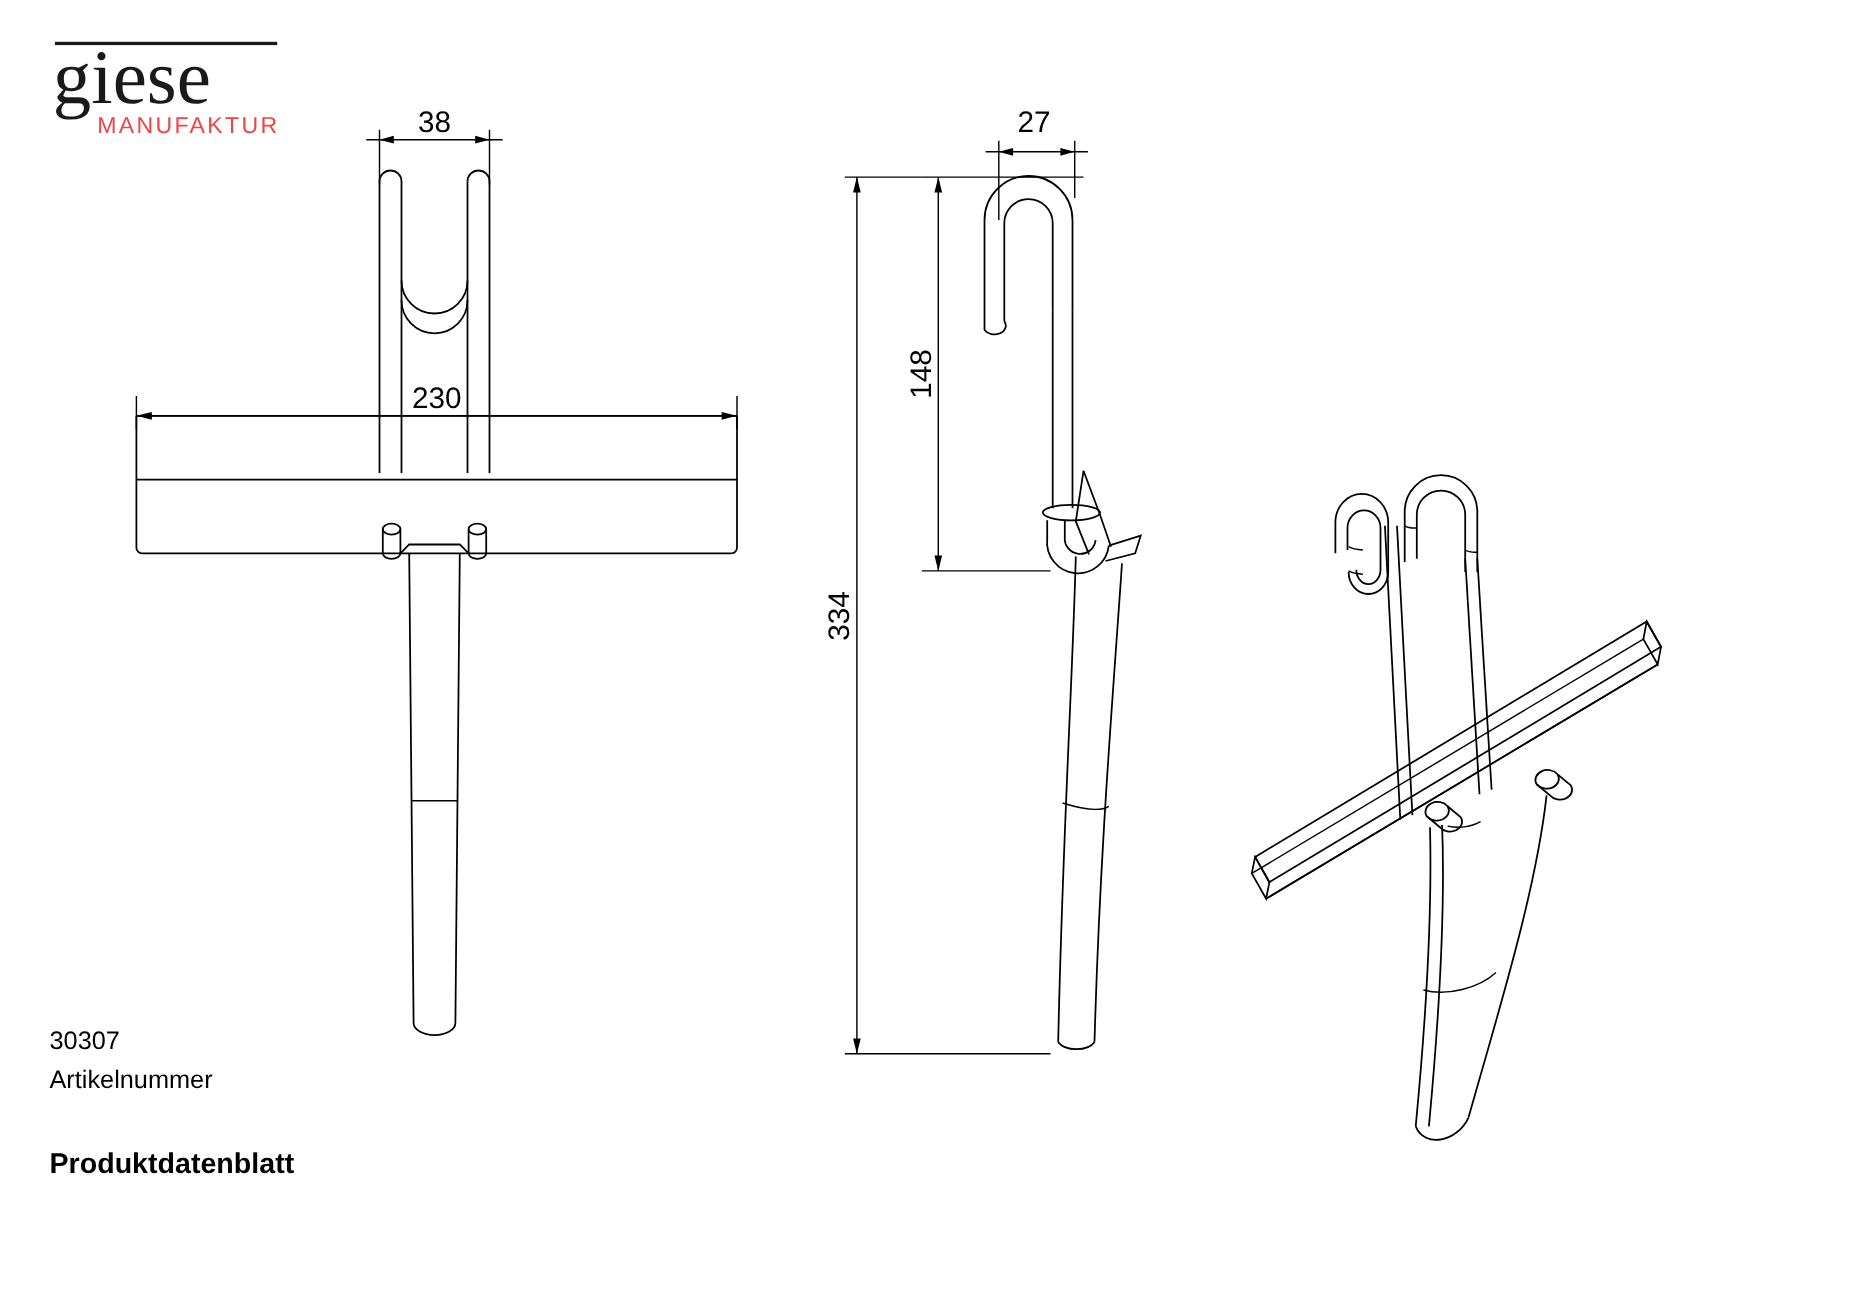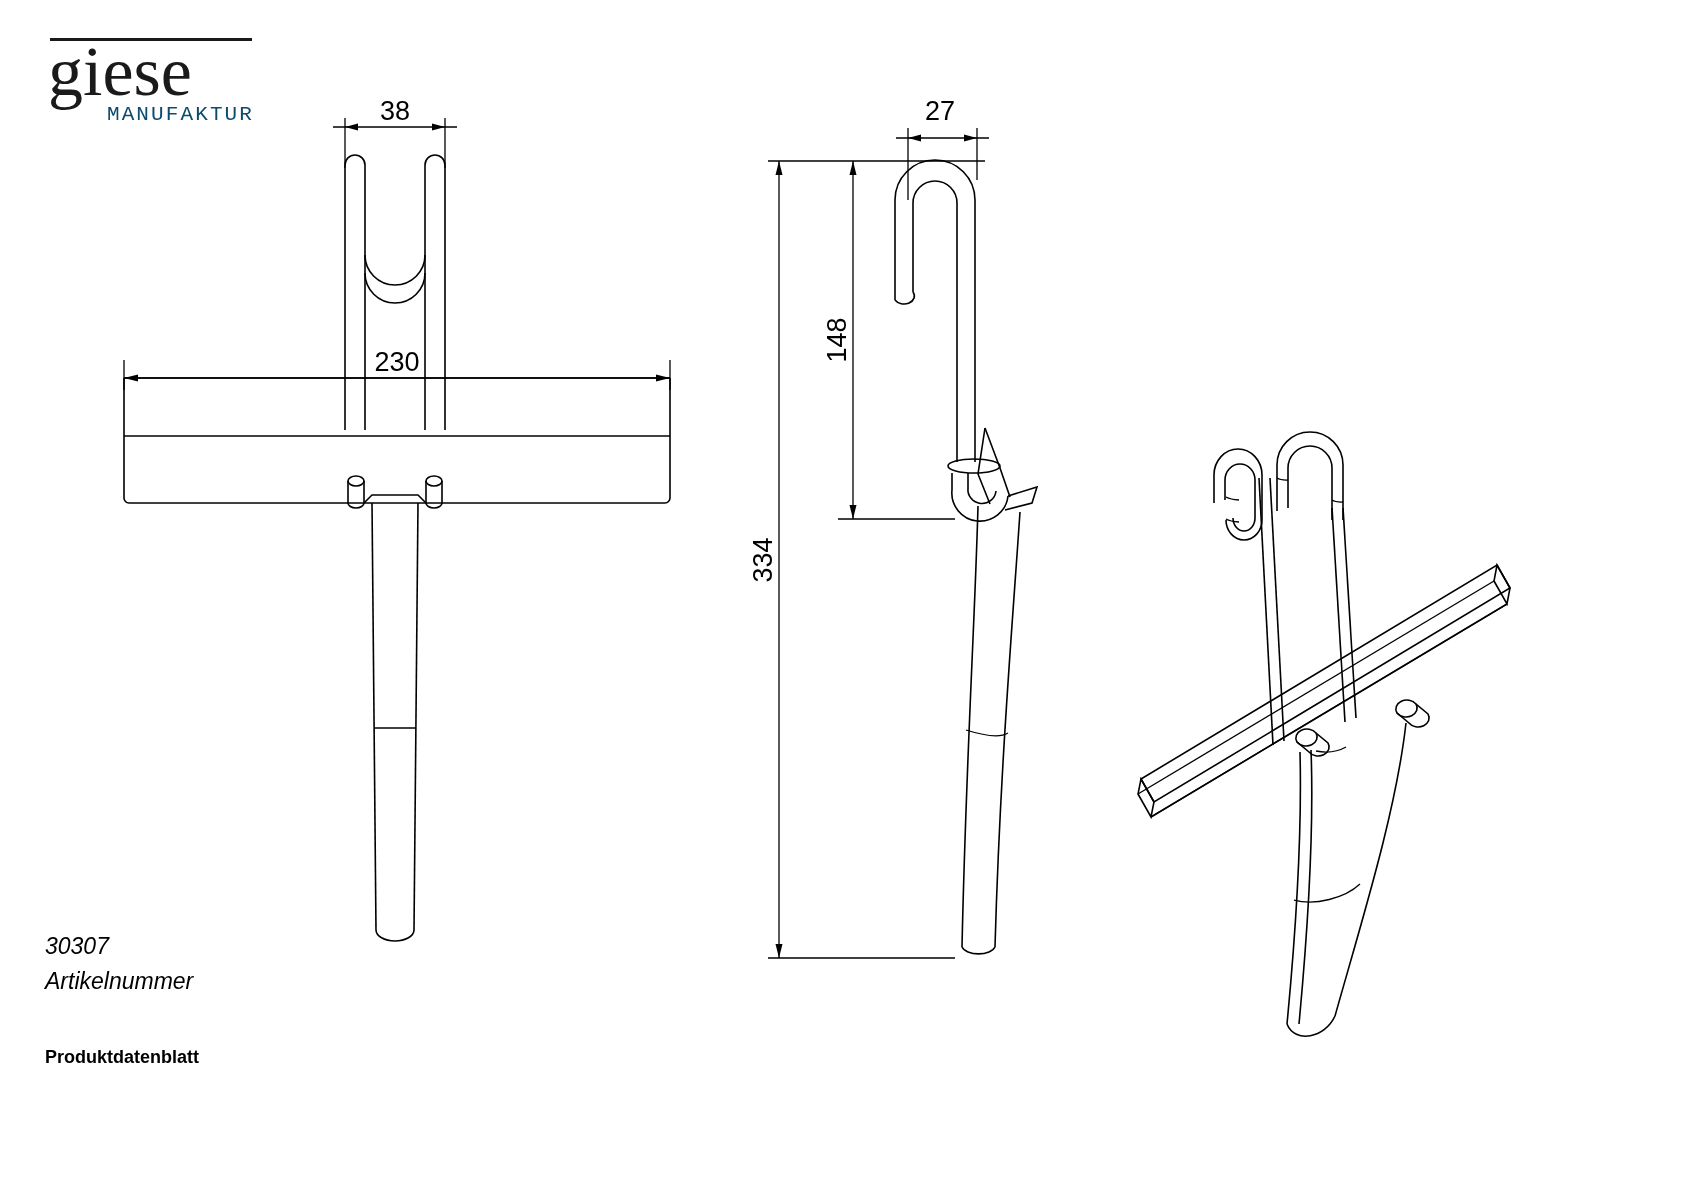--- a/index.html
+++ b/index.html
@@ -31,43 +31,42 @@
   }
   #logo-wordmark {
     font-family: "Liberation Serif", serif;
     font-size: 70px;
     line-height: 0.82;
     letter-spacing: 0px;
     color: #1a1a1a;
     margin-left: 4px;
   }
   #logo-sub {
-    font-family: Liberation Mono, monospace;
+    font-family: Liberation Sans, sans-serif;
     font-size: 21px;
     letter-spacing: 2.1px;
-    color: #0c4a6e;
+    color: #ef4444;
     text-align: right;
     margin-top: 3px;
     margin-right: 2px;
   }
 
   
   #article-block {
     position: absolute;
     left: 45px;
     top: 929px;
     font-size: 23px;
     line-height: 35px;
-    font-style: italic;
   }
   #footer-block {
     position: absolute;
     left: 45px;
     top: 1040px;
-    font-size: 18px;
+    font-size: 26px;
     line-height: 35px;
   }
   .bold { font-weight: bold; }
 
   
   #drawing {
     position: absolute;
     left: 0;
     top: 0;
     width: 1684px;

